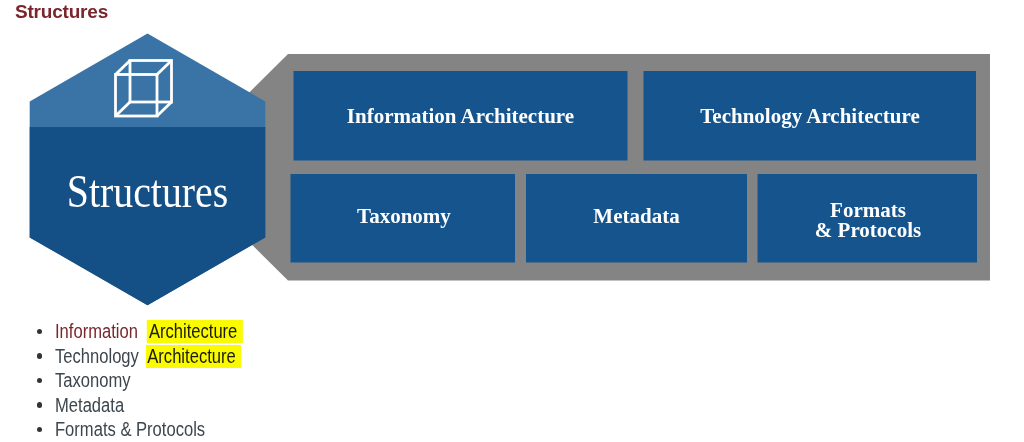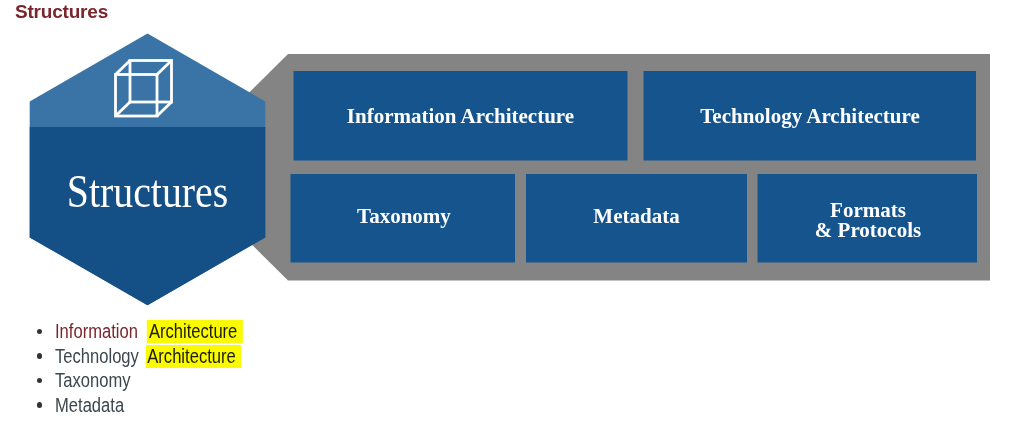--- a/index.html
+++ b/index.html
@@ -57,14 +57,15 @@
       <line x1="157" y1="116" x2="171.5" y2="102"></line>
     </g>
 
     <text x="168.6" y="207" fill="#ffffff" font-family="'Liberation Serif',serif" font-size="45.5" text-anchor="middle" transform="scale(0.875,1)">Structures</text>
   </svg>
   <ul class="blist">
     <li><span class="row"><span class="lnk">Information </span><span class="hl hl1">Architecture</span></span></li>
     <li><span class="row">Technology <span class="hl">Architecture</span></span></li>
     <li><span class="row">Taxonomy</span></li>
     <li><span class="row">Metadata</span></li>
+    <li><span class="row">Formats &amp; Protocols</span></li>
   </ul>
 </div>
 
 </body></html>

